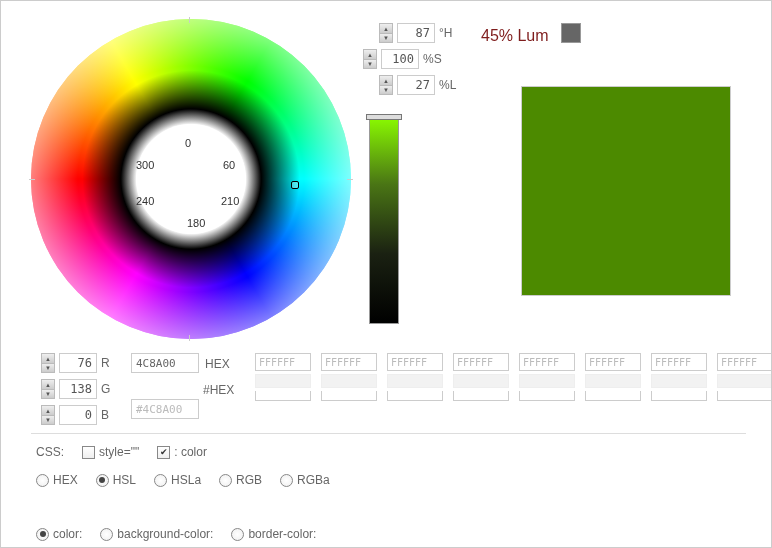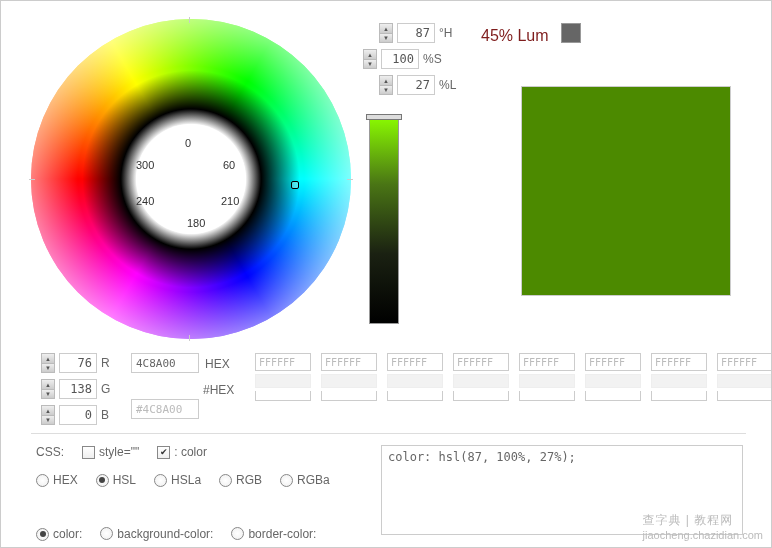--- a/index.html
+++ b/index.html
@@ -74,21 +74,21 @@
 .divider { position: absolute; left: 30px; top: 432px; width: 715px; height: 1px; background: #ddd; }
 .css-row { position: absolute; left: 35px; top: 444px; display: flex; align-items: center; gap: 18px; }
 .checkbox { width: 13px; height: 13px; border: 1px solid #888; display: inline-flex; align-items: center; justify-content: center; background: linear-gradient(#fff,#eee); margin-right: 4px; font-size: 9px; color: #333; }
 .ck-label { display: flex; align-items: center; font-size: 12px; color: #666; }
 
 .radio-row { position: absolute; left: 35px; top: 472px; display: flex; align-items: center; gap: 18px; }
 .radio-row2 { position: absolute; left: 35px; top: 526px; display: flex; align-items: flex-start; gap: 18px; }
 .radio { width: 13px; height: 13px; border: 1px solid #888; border-radius: 50%; display: inline-flex; align-items: center; justify-content: center; background: radial-gradient(#fff,#eee); margin-right: 4px; }
 .radio.checked::after { content:''; width: 6px; height: 6px; background: #444; border-radius: 50%; }
 .r-label { display: flex; align-items: center; font-size: 12px; color: #666; }
-.r-label.multi { align-items: flex-start; }
+.r-label.multi { align-items: center; }
 .r-label .txt { line-height: 1.2; }
 
 
 .css-output { position: absolute; left: 380px; top: 444px; width: 362px; height: 90px; border: 1px solid #ccc; padding: 4px 6px; font-family: monospace; font-size: 12px; color: #666; }
 
 
 .wm { position: absolute; right: 8px; bottom: 6px; font-size: 11px; color: #bbb; font-family: sans-serif; }
 .wm .cn { font-size: 12px; letter-spacing: 1px; }
 </style>
 </head>
@@ -266,19 +266,14 @@
     <label class="r-label multi">
         <span class="radio"></span>
         <span class="txt">background-color:</span>
       </label>
     <label class="r-label multi">
         <span class="radio"></span>
         <span class="txt">border-color:</span>
       </label>
   </div>
 
-  <div class="css-output">color: hsl(87, 100%, 27%);</div>
-
-  <div class="wm">
-    <span class="cn">查字典 | 教程网</span><br>
-    <span>jiaocheng.chazidian.com</span>
-  </div>
+
 </div>
 
 </body></html>

